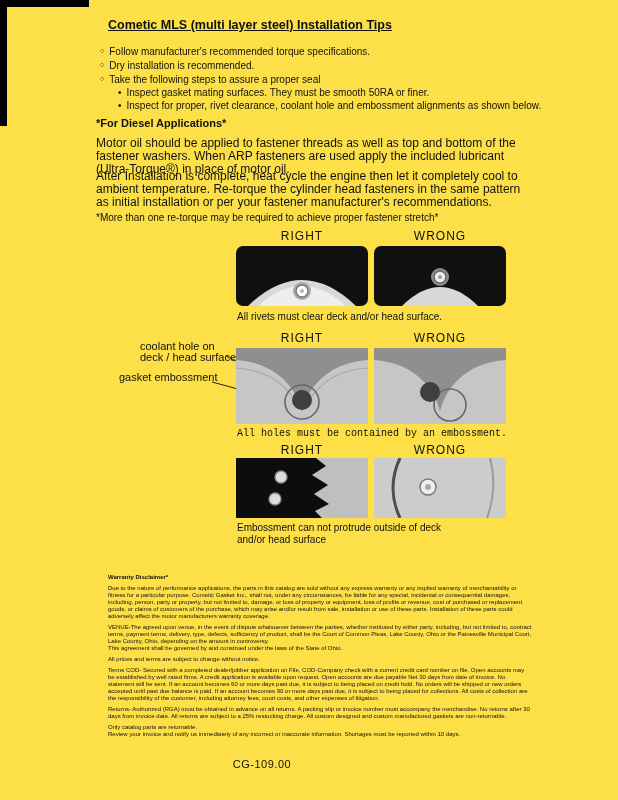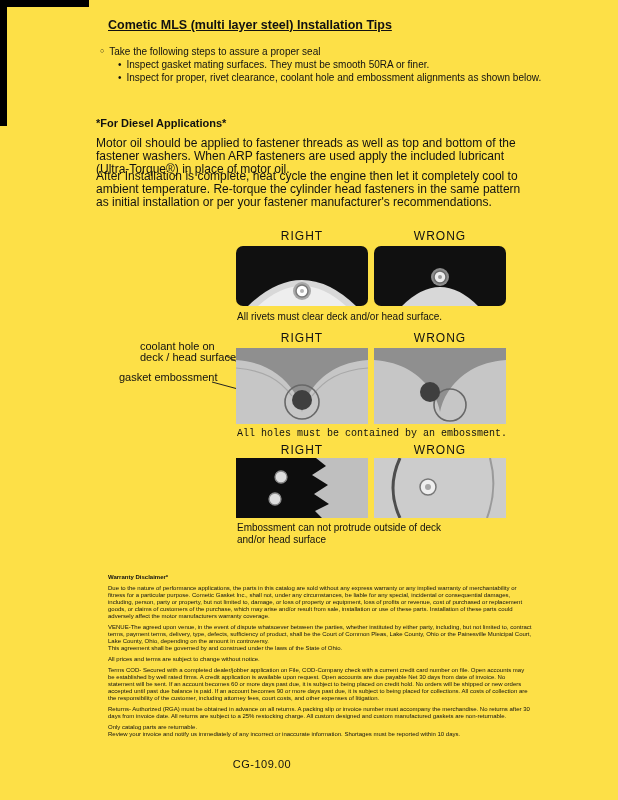--- a/index.html
+++ b/index.html
@@ -68,28 +68,31 @@
 <body>
 
 <div class="page">
 
   <div class="abs artifact-top"></div>
   <div class="abs artifact-left"></div>
 
   <div class="abs title">Cometic MLS (multi layer steel) Installation Tips</div>
 
   <div class="abs bullets">
+    <div class="bullet"><span class="b-marker"></span><span>Follow manufacturer's recommended torque specifications.</span></div>
+    <div class="bullet"><span class="b-marker"></span><span>Dry installation is recommended.</span></div>
     <div class="bullet"><span class="b-marker"></span><span>Take the following steps to assure a proper seal</span></div>
     <div class="sub-bullet"><span class="s-marker"></span><span>Inspect gasket mating surfaces.  They must be smooth 50RA or finer.</span></div>
     <div class="sub-bullet"><span class="s-marker"></span><span>Inspect for proper, rivet clearance, coolant hole and embossment alignments as shown below.</span></div>
   </div>
 
   <div class="abs diesel-heading">*For Diesel Applications*</div>
   <div class="abs para para1">Motor oil should be applied to fastener threads as well as top and bottom of the fastener washers. When ARP fasteners are used apply the included lubricant (Ultra-Torque®) in place of motor oil.</div>
   <div class="abs para para2">After Installation is complete, heat cycle the engine then let it completely cool to ambient temperature. Re-torque the cylinder head fasteners in the same pattern as initial installation or per your fastener manufacturer's recommendations.</div>
+  <div class="abs note">*More than one re-torque may be required to achieve proper fastener stretch*</div>
 
   <div class="abs diag-label col-left r1-label">RIGHT</div>
   <div class="abs diag-label col-right r1-label">WRONG</div>
 
   <div class="abs diag col-left r1-img">
     <svg viewBox="0 0 132 60">
       <rect x="0" y="0" width="132" height="60" rx="7" fill="#101010"></rect>
       <path d="M12,60 Q66,8 120,60 Z" fill="#d8d8d8"></path>
       <path d="M22,60 Q66,20 110,60 Z" fill="#eeeeee"></path>
       <circle cx="66" cy="45" r="9" fill="#a8a8a8"></circle>

